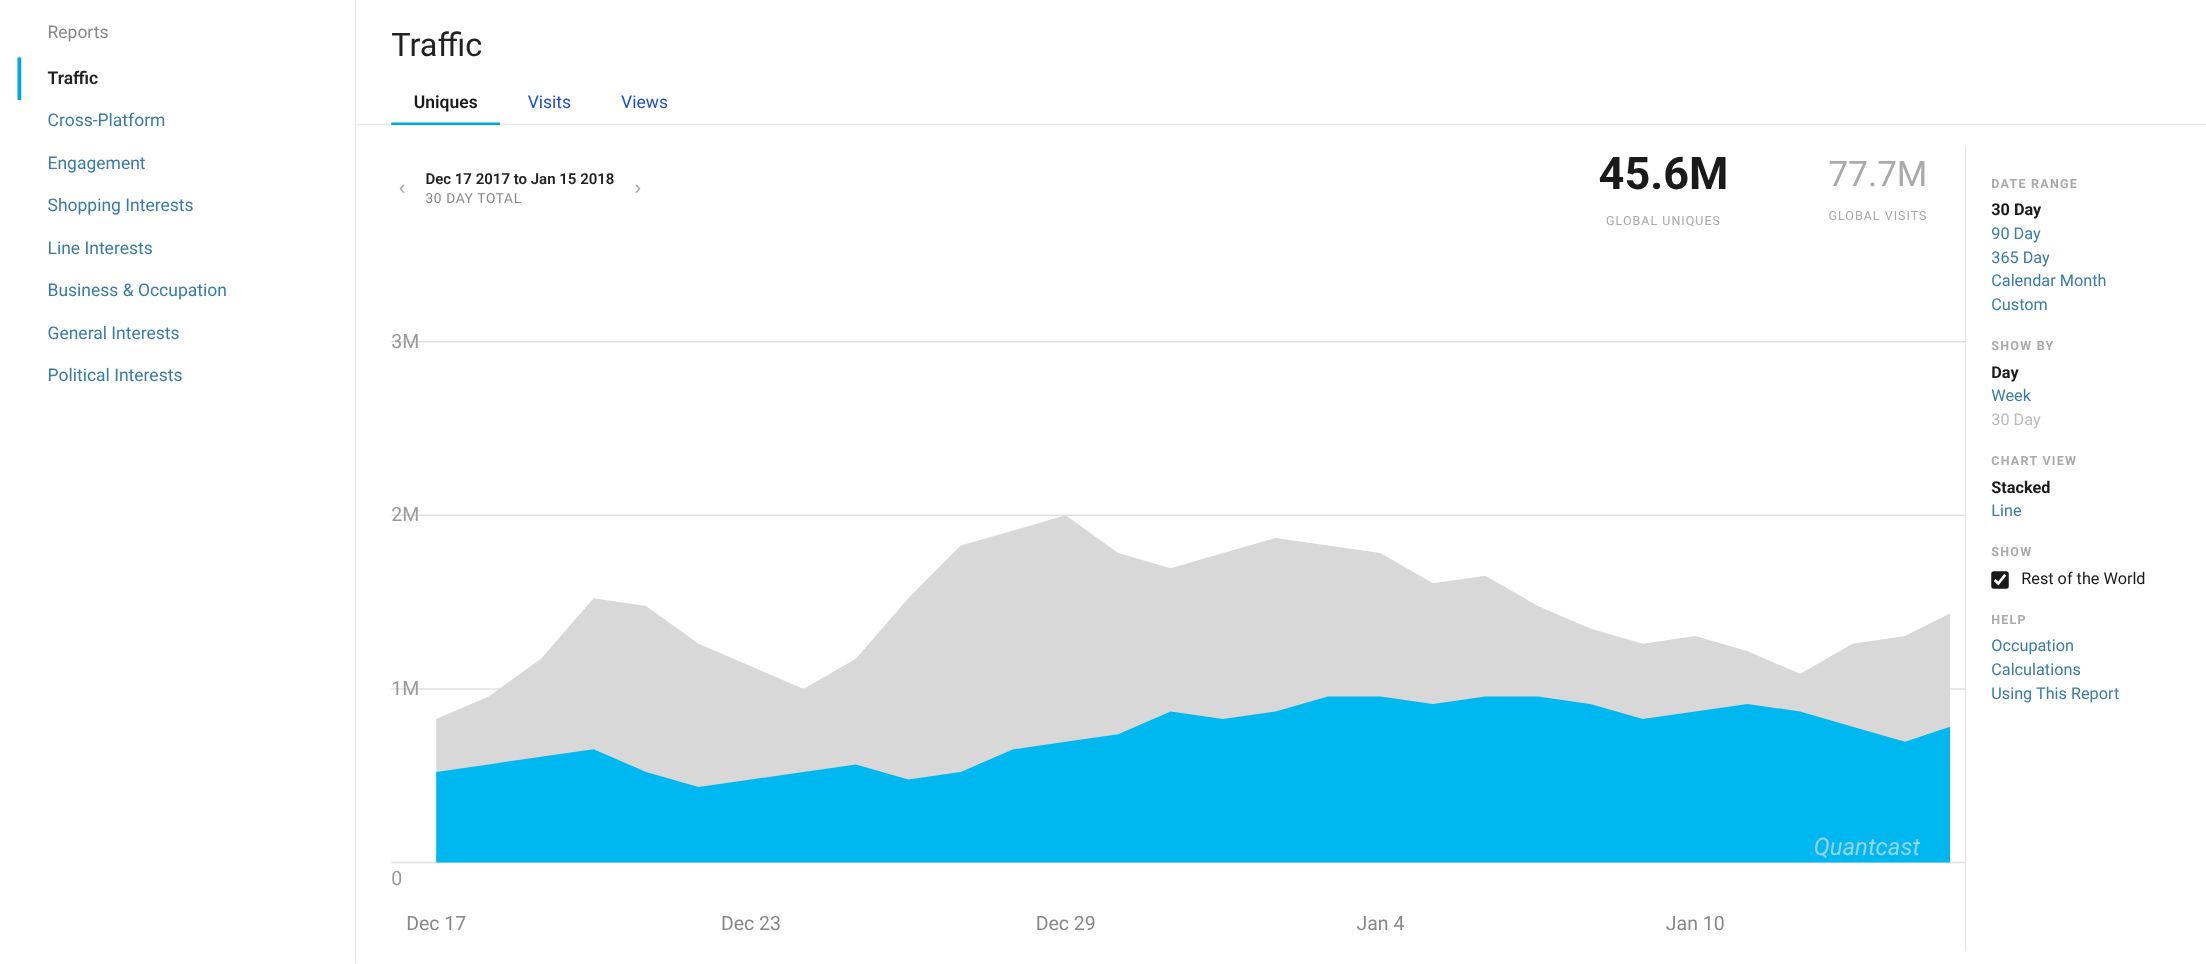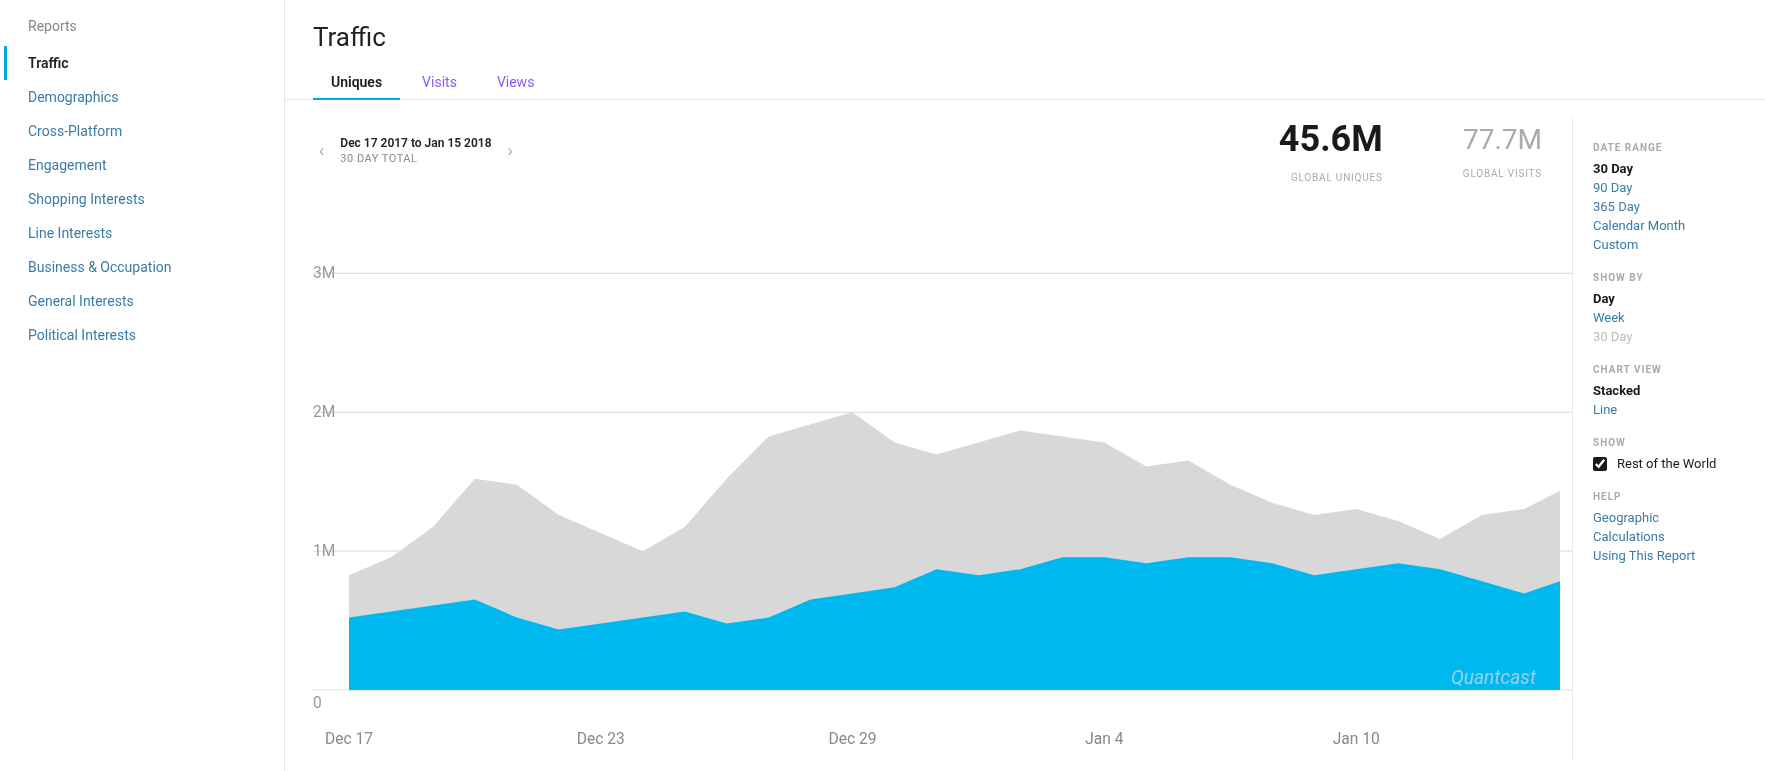--- a/index.html
+++ b/index.html
@@ -4,21 +4,21 @@
   <style>
     * { box-sizing: border-box; margin: 0; padding: 0; }
     body { font-family: -apple-system, BlinkMacSystemFont, 'Segoe UI', Roboto, sans-serif; background: #fff; display: flex; height: 771px; overflow: hidden; }
 
     
     #sidebar {
       width: 285px;
       min-width: 285px;
       background: #fff;
       border-right: 1px solid #e8e8e8;
-      padding: 18px 4px;
+      padding: 18px 14px;
     }
     .reports-header {
       font-size: 14px;
       color: #888;
       padding: 0 24px 12px;
       font-weight: 400;
     }
     .sidebar-item {
       padding: 9px 24px;
       font-size: 14px;
@@ -52,21 +52,21 @@
       color: #222;
       margin-bottom: 14px;
     }
     .tabs {
       display: flex;
       gap: 4px;
     }
     .tab {
       padding: 8px 18px;
       font-size: 14px;
-      color: #8b5cf6;
+      color: #1d4ed8;
       cursor: pointer;
       border-bottom: 2px solid transparent;
       margin-bottom: -1px;
     }
     .tab.active {
       color: #1a1a1a;
       font-weight: 600;
       border-bottom: 2px solid #00a8e0;
     }
 
@@ -112,21 +112,21 @@
       color: #222;
     }
     .date-range-sub {
       font-size: 11px;
       color: #888;
       text-transform: uppercase;
       letter-spacing: 0.5px;
       margin-top: 2px;
     }
     .stats-spacer { flex: 1; }
-    .stat-block { text-align: right; padding: 0 30px; }
+    .stat-block { text-align: center; padding: 0 30px; }
     .stat-value-primary {
       font-size: 36px;
       font-weight: 700;
       color: #1a1a1a;
     }
     .stat-value-secondary {
       font-size: 28px;
       font-weight: 400;
       color: #aaa;
     }
@@ -195,21 +195,20 @@
       color: #1a1a1a;
     }
   </style>
 </head>
 <body>
 
 <nav id="sidebar">
   <div class="reports-header">Reports</div>
   <div id="sidebar-items">
       <div class="sidebar-item active">Traffic</div>
-      <div class="sidebar-item">Demographics</div>
       <div class="sidebar-item">Cross-Platform</div>
       <div class="sidebar-item">Engagement</div>
       <div class="sidebar-item">Shopping Interests</div>
       <div class="sidebar-item">Line Interests</div>
       <div class="sidebar-item">Business &amp; Occupation</div>
       <div class="sidebar-item">General Interests</div>
       <div class="sidebar-item">Political Interests</div>
     </div>
 </nav>
 
@@ -375,20 +374,20 @@
         <div class="panel-section-title">Show</div>
         <div class="checkbox-row">
           <input type="checkbox" id="rotw-checkbox" checked="" style="">
           <label class="checkbox-label" for="rotw-checkbox">Rest of the World</label>
         </div>
       </div>
 
       <div class="panel-section">
         <div class="panel-section-title">Help</div>
         <div id="help-options">
-            <div class="panel-option">Geographic</div>
+            <div class="panel-option">Occupation</div>
             <div class="panel-option">Calculations</div>
             <div class="panel-option">Using This Report</div>
           </div>
       </div>
     </div>
   </div>
 </div>
 
 </body></html>

